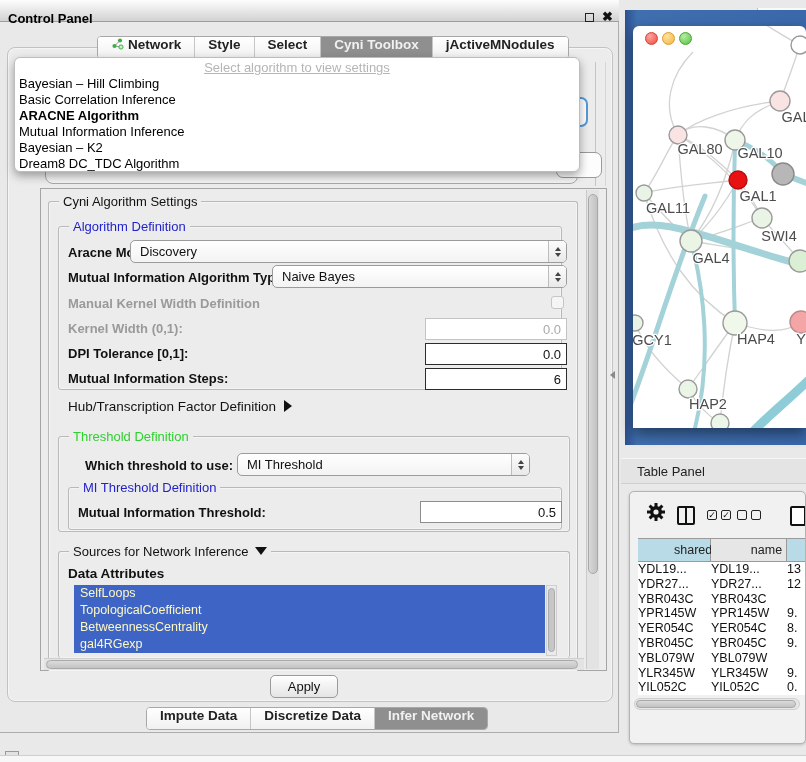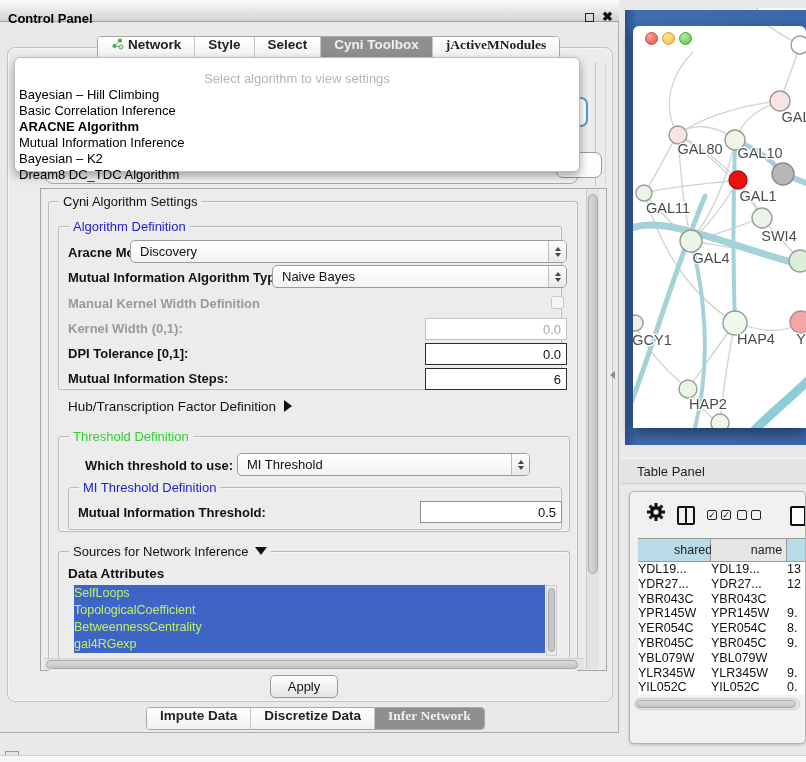--- a/index.html
+++ b/index.html
@@ -10,34 +10,34 @@
   .cp-window{left:0;top:8;width:619px;height:733px;background:#e9e9e9;border:1px solid #adadad;border-left:none;box-sizing:border-box;}
   .cp-titlebar{left:0;top:8;width:619px;height:22px;background:linear-gradient(#fdfdfd,#d2d2d2);border-bottom:1px solid #9e9e9e;box-sizing:border-box;}
   .cp-title{left:8px;top:11px;font-size:13px;color:#000000;font-weight:bold;}
   .float-ic{left:585px;top:13px;width:9px;height:9px;border:1.6px solid #222;box-sizing:border-box;}
   .close-ic{left:602px;top:9px;font-size:13px;font-weight:bold;color:#111;}
   .content-frame{left:7px;top:47px;width:604px;height:653px;border:1px solid #c2c2c2;border-radius:8px;background:#ececec;box-shadow:inset 0 0 0 1px #f5f5f5;}
   
   .segbar{display:flex;border:1px solid #a8a8a8;border-radius:4px;overflow:hidden;background:#fff;height:23px;box-sizing:border-box;}
   .seg{display:flex;align-items:flex-start;gap:4px;padding:0 13px;font-size:13.5px;font-weight:600;color:#222;
        background:linear-gradient(#ffffff,#f1f1f1);border-right:1px solid #c6c6c6;white-space:nowrap;}
-  .seg:last-child{border-right:none;font-family:Liberation Serif, serif;}
+  .seg:last-child{border-right:none;}
   .seg.sel{background:#8f8f8f;color:#f1f1f1;}
   .top-tabs{left:97px;top:36px;}
   .bottom-tabs{left:146px;top:707px;}
   
   .frag-line1{left:595px;top:62px;width:1px;height:124px;background:#c4c4c4;}
   .frag-line2{left:605px;top:62px;width:1px;height:124px;background:#d6d6d6;}
   .frag-blue{left:571px;top:97px;width:17px;height:30px;border:2px solid #5599d8;border-radius:0 7px 7px 0;background:#fff;box-sizing:border-box;}
   .frag-ctrl{left:556px;top:152px;width:46px;height:26px;border:1px solid #9a9a9a;border-radius:7px;background:#fdfdfd;box-sizing:border-box;}
   .frag-box{left:45px;top:158px;width:533px;height:26px;border:1px solid #a8a8a8;border-radius:8px;background:#f4f4f4;box-sizing:border-box;}
   
   .dropdown{left:14px;top:57px;width:566px;height:115px;background:#fff;border:1px solid #bdbdbd;border-radius:6px;
             box-shadow:0 4px 10px rgba(0,0,0,.35);z-index:20;box-sizing:border-box;}
-  .dd-placeholder{text-align:center;color:#b5b5b5;font-size:13px;padding-top:13px;height:16px;}
+  .dd-placeholder{text-align:center;color:#b5b5b5;font-size:13px;padding-top:2px;height:16px;text-decoration:underline;}
   .dd-item{font-size:13px;color:#000;line-height:15.9px;padding-left:4px;white-space:nowrap;}
   .dd-item.bold{font-weight:bold;}
   
   .settings-box{left:40px;top:188px;width:567px;height:483px;border:1px solid #a5a5a5;background:#ececec;box-sizing:border-box;}
   .vscroll{left:586px;top:190px;width:13px;height:479px;background:#e3e3e3;border-left:1px solid #c9c9c9;box-sizing:border-box;}
   .vscroll .thumb{position:absolute;left:1px;top:4px;width:10px;height:380px;background:linear-gradient(90deg,#d8d8d8,#c2c2c2);border:1px solid #a9a9a9;border-radius:6px;box-sizing:border-box;}
   .hscroll{left:44px;top:658px;width:540px;height:12px;background:#e3e3e3;border-top:1px solid #cfcfcf;box-sizing:border-box;}
   .hscroll .thumb{position:absolute;left:2px;top:1px;width:532px;height:9px;background:linear-gradient(#dcdcdc,#c3c3c3);border:1px solid #a9a9a9;border-radius:5px;box-sizing:border-box;}
   
   .group{border:1px solid #b9b9b9;border-radius:3px;box-shadow:inset 0 0 0 1px #f4f4f4;box-sizing:border-box;}
@@ -58,21 +58,21 @@
   .stepper{width:17px;align-self:stretch;border-left:1px solid #bdbdbd;display:flex;flex-direction:column;justify-content:center;align-items:center;background:linear-gradient(#fcfcfc,#e9e9e9);border-radius:0 4px 4px 0;}
   .tri-up{width:0;height:0;border-left:3.5px solid transparent;border-right:3.5px solid transparent;border-bottom:4.5px solid #444;margin-bottom:2px;}
   .tri-dn{width:0;height:0;border-left:3.5px solid transparent;border-right:3.5px solid transparent;border-top:4.5px solid #444;}
   .field{height:22px;box-sizing:border-box;border:1px solid #2c2c2c;background:#fff;font-size:13px;text-align:right;padding:0 5px;font-family:"Liberation Sans",sans-serif;color:#111;}
   .field.dis{border:1px solid #c3c3c3;color:#a9a9a9;}
   .field.mid{border:1px solid #8d8d8d;}
   .chk{width:13px;height:13px;border:1px solid #c6c6c6;border-radius:3px;background:#f5f5f5;box-sizing:border-box;}
   .arrow-right{display:inline-block;width:0;height:0;border-top:6px solid transparent;border-bottom:6px solid transparent;border-left:8px solid #111;vertical-align:-1px;margin-left:8px;}
   .arrow-down{display:inline-block;width:0;height:0;border-left:6px solid transparent;border-right:6px solid transparent;border-top:8px solid #111;vertical-align:1px;margin-left:6px;}
   .attr-list{left:74px;top:585px;width:471px;background:#fff;}
-  .attr-item{height:17px;line-height:17px;background:#3e64c6;color:#bef264;font-size:12.5px;white-space:nowrap;}
+  .attr-item{height:17px;line-height:17px;background:#3e64c6;color:#fef9c3;font-size:12.5px;padding-left:6px;white-space:nowrap;}
   .attr-scroll{left:546px;top:585px;width:11px;height:71px;background:#eaeaea;border:1px solid #cfcfcf;box-sizing:border-box;}
   .attr-scroll .thumb{position:absolute;left:1px;top:2px;width:7px;height:64px;background:#c7c7c7;border:1px solid #ababab;border-radius:4px;box-sizing:border-box;}
   .apply-btn{left:270px;top:675px;width:68px;height:23px;background:linear-gradient(#ffffff,#e4e4e4);border:1px solid #9a9a9a;border-radius:5px;
              font-size:13px;color:#111;display:flex;align-items:center;justify-content:center;box-sizing:border-box;}
   
   .divider-arrow{left:610px;top:371px;width:0;height:0;border-top:4px solid transparent;border-bottom:4px solid transparent;border-right:5px solid #8a8a8a;}
   
   .bg-titlebar{left:757px;top:8px;width:49px;height:23px;background:linear-gradient(#fbfbfb,#cdcdcd);border-bottom:1px solid #979797;border-left:1px solid #bdbdbd;box-sizing:border-box;}
   
   .net-frame{left:625px;top:10px;width:181px;height:435px;background:linear-gradient(90deg,#2c4f8e,#3f6fae 12px,#3a68ab);}

